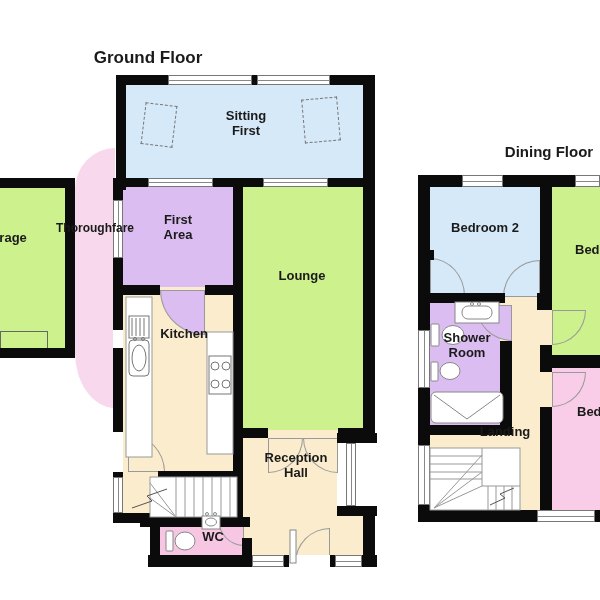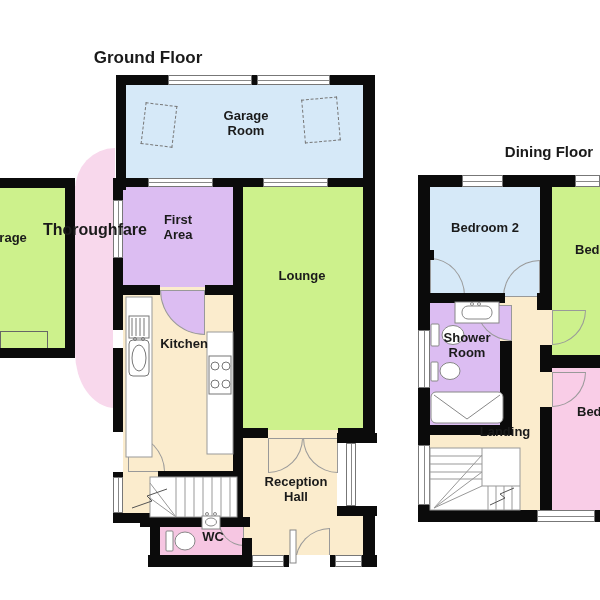--- a/index.html
+++ b/index.html
@@ -27,21 +27,21 @@
        background-repeat:no-repeat;background-position:center;border:1px solid #777;
        box-sizing:border-box;z-index:32}
   .winh{background-size:100% 1px}
   .winv{background-size:1px 100%}
   .dash{position:absolute;border:1.5px dashed #777;z-index:15}
   .fixtures{position:absolute;left:0;top:0;z-index:35;pointer-events:none}
   .lbl{position:absolute;z-index:40;font-weight:bold;color:#1a1a1a;font-size:13px;
        line-height:1.18;text-align:center;transform:translateX(-50%)}
   .raw{transform:none;white-space:nowrap}
   .nowrap{white-space:nowrap}
-  .small{font-size:16px}
+  .small{font-size:12px}
   .title{font-size:17px;white-space:nowrap}
   .title2{font-size:15px;white-space:nowrap}
 </style>
 </head>
 <body>
 
 <div class="room c-cream" style="left:123px;top:85px;width:244px;height:432px"></div>
 <div class="room c-cream" style="left:237px;top:517px;width:130px;height:43px"></div>
 <div class="room c-blue" style="left:126px;top:85px;width:237px;height:95px"></div>
 <div class="room c-purple" style="left:123px;top:187px;width:110px;height:100px"></div>
@@ -217,26 +217,26 @@
       <line x1="496" y1="486" x2="496" y2="510"></line>
     <line x1="504" y1="486" x2="504" y2="510"></line>
       <line x1="512" y1="486" x2="512" y2="510"></line>
     <path d="M514,488 L500,494 L505,498 L490,505" fill="none" stroke="#555"></path>
   </g>
 </svg>
 
 <div class="lbl title" style="left:148px;top:48px">Ground Floor</div>
 <div class="lbl title2" style="left:549px;top:143px">Dining Floor</div>
 
-<div class="lbl" style="left:246px;top:108px;width:60px">Garage Room</div>
+<div class="lbl" style="left:246px;top:108px;width:60px">Sitting First</div>
 <div class="lbl" style="left:178px;top:212px;width:58px">First Area</div>
 <div class="lbl nowrap" style="left:302px;top:268px">Lounge</div>
-<div class="lbl nowrap" style="left:184px;top:336px">Kitchen</div>
+<div class="lbl nowrap" style="left:184px;top:326px">Kitchen</div>
 <div class="lbl small nowrap" style="left:95px;top:221px">Thoroughfare</div>
 <div class="lbl raw" style="left:-18px;top:230px">Garage</div>
-<div class="lbl" style="left:296px;top:474px;width:90px">Reception Hall</div>
+<div class="lbl" style="left:296px;top:450px;width:90px">Reception Hall</div>
 <div class="lbl nowrap" style="left:213px;top:529px">WC</div>
 
 <div class="lbl nowrap" style="left:485px;top:220px">Bedroom 2</div>
 <div class="lbl raw" style="left:575px;top:242px">Bedroom</div>
 <div class="lbl raw" style="left:577px;top:404px">Bedroom</div>
 <div class="lbl" style="left:467px;top:330px;width:60px">Shower Room</div>
 <div class="lbl nowrap" style="left:505px;top:424px">Landing</div>
 
 </body></html>

